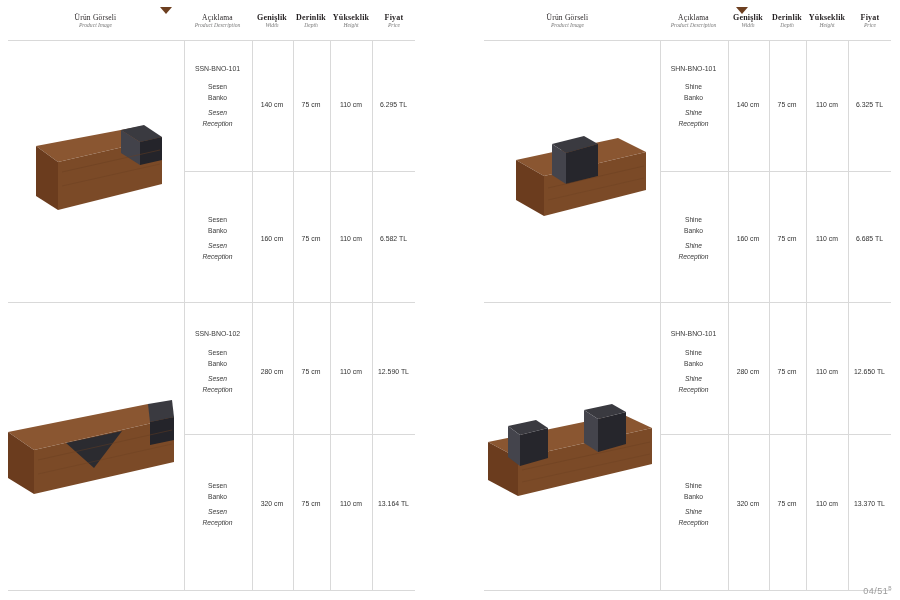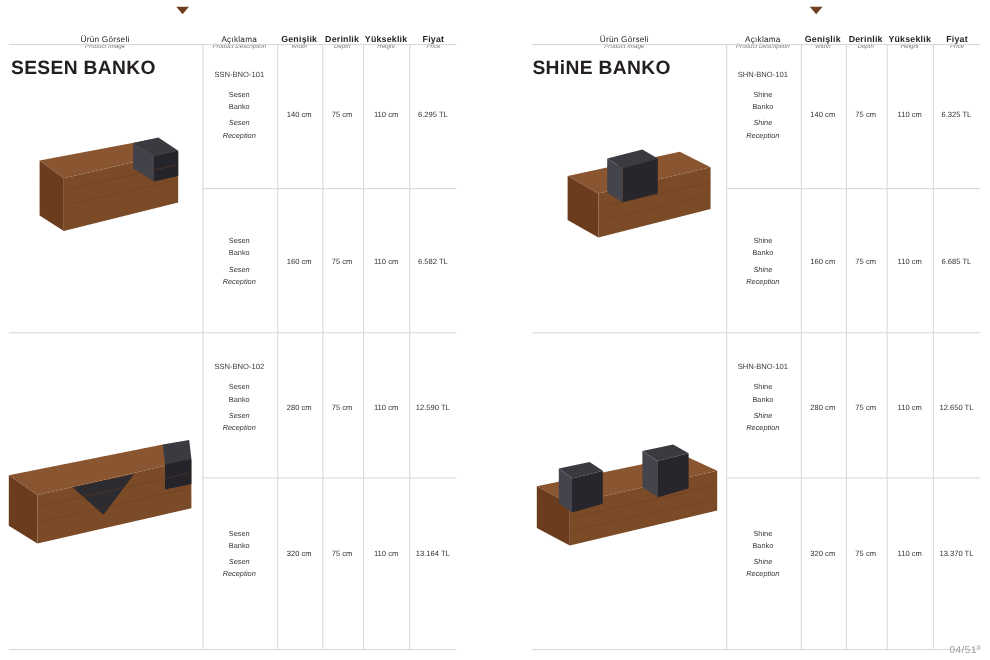--- a/index.html
+++ b/index.html
@@ -22,24 +22,25 @@
   }
   .panel {
     width: 450px;
     height: 600px;
     position: relative;
     box-sizing: border-box;
   }
   
   .hdr {
     position: absolute;
-    top: 32px;
+    top: 14px;
     left: 0;
     width: 100%;
     height: 22px;
+    font-family: Liberation Serif, serif;
   }
   .hdr-cell {
     position: absolute;
     text-align: center;
     line-height: 1.05;
   }
   .hdr-main {
     font-size: 7.5px;
     color: #231f20;
     letter-spacing: .2px;
@@ -160,21 +161,20 @@
     <div class="rule" style="left:8px;top:302px;width:407px;"></div>
     <div class="rule" style="left:184px;top:434px;width:231px;"></div>
     <div class="rule" style="left:8px;top:590px;width:407px;"></div>
 
     <div class="vrule" style="left:184px;top:40px;height:550px;"></div>
     <div class="vrule" style="left:252px;top:40px;height:550px;"></div>
     <div class="vrule" style="left:293px;top:40px;height:550px;"></div>
     <div class="vrule" style="left:330px;top:40px;height:550px;"></div>
     <div class="vrule" style="left:372px;top:40px;height:550px;"></div>
 
-    <div class="title" style="left:10px;">SESEN BANKO</div>
 
     <div class="code" style="left:184px;width:67px;top:65px;">SSN-BNO-101</div>
 
     <div class="desc" style="left:184px;width:67px;top:82px;">
       <span class="pl">Sesen</span>
       <span class="pl">Banko</span>
       <span class="it">Sesen</span>
       <span class="it" style="margin-top:0">Reception</span>
     </div>
     <div class="cell num" style="left:252px;width:40px;top:100px;">140 cm</div>
@@ -291,21 +291,20 @@
     <div class="rule" style="left:34px;top:302px;width:407px;"></div>
     <div class="rule" style="left:210px;top:434px;width:231px;"></div>
     <div class="rule" style="left:34px;top:590px;width:407px;"></div>
 
     <div class="vrule" style="left:210px;top:40px;height:550px;"></div>
     <div class="vrule" style="left:278px;top:40px;height:550px;"></div>
     <div class="vrule" style="left:319px;top:40px;height:550px;"></div>
     <div class="vrule" style="left:356px;top:40px;height:550px;"></div>
     <div class="vrule" style="left:398px;top:40px;height:550px;"></div>
 
-    <div class="title" style="left:34px;">SHiNE BANKO</div>
 
     <div class="code" style="left:210px;width:67px;top:65px;">SHN-BNO-101</div>
 
     <div class="desc" style="left:210px;width:67px;top:82px;">
       <span class="pl">Shine</span>
       <span class="pl">Banko</span>
       <span class="it">Shine</span>
       <span class="it" style="margin-top:0">Reception</span>
     </div>
     <div class="cell num" style="left:278px;width:40px;top:100px;">140 cm</div>

